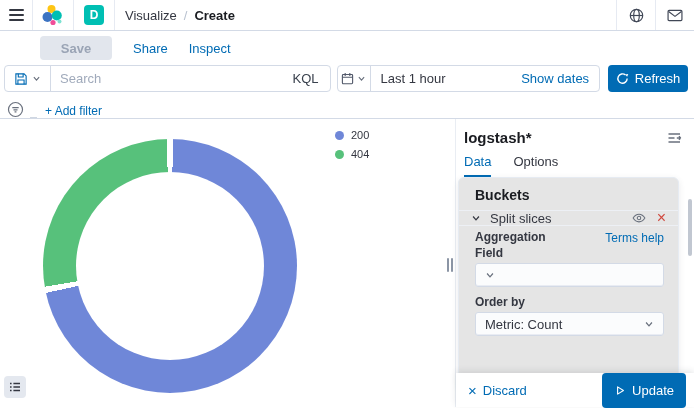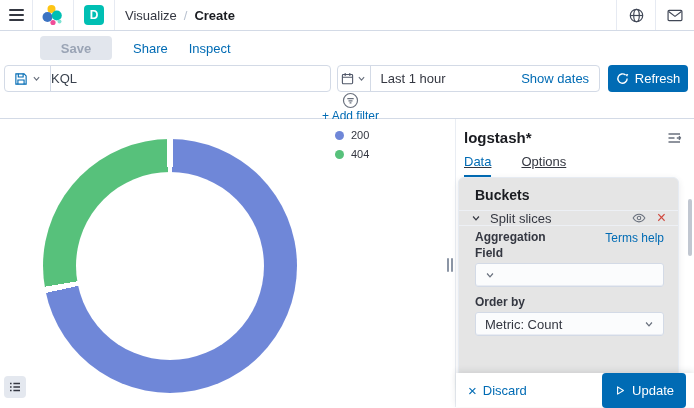--- a/index.html
+++ b/index.html
@@ -40,21 +40,21 @@
   input.search::placeholder { color: #a0aabb; }
   .kql { align-self: center; padding-right: 11px; color: #39414d; cursor: pointer; }
   .datepicker { width: 264px; margin-left: 6px; }
   .cal-seg { width: 33px; display: flex; align-items: center; justify-content: center; gap: 3px;
     border-right: 1px solid #d3dae6; cursor: pointer; color: #52596a; }
   .time-text { flex: 1; align-self: center; padding-left: 10px; color: #343741; cursor: pointer; }
   .show-dates { align-self: center; padding-right: 10px; color: #006BB4; cursor: pointer; }
   .refresh-btn { margin-left: 8px; width: 80px; height: 27px; border-radius: 4px; background: #006BB4;
     color: #fff; display: flex; align-items: center; justify-content: center; gap: 6px; font-weight: 500; cursor: pointer; }
   
-  .filter-row { height: 27px; display: flex; align-items: center; padding-left: 7px; border-bottom: 1px solid #d3dae6; flex-direction: column; }
+  .filter-row { height: 27px; display: flex; align-items: flex-end; padding-left: 7px; border-bottom: 1px solid #d3dae6; }
   .filter-icon { color: #69707d; display: inline-flex; cursor: pointer; }
   .filter-dash { width: 7px; height: 1px; background: #cfd7e2; margin: 0 8px 0 6px; }
   .add-filter { color: #006BB4; font-size: 12px; cursor: pointer; }
   
   .main { display: flex; height: 288px; }
   .chart-area { position: relative; flex: 1; border-right: 1px solid #e9edf3; background: #fff; }
   .legend { position: absolute; left: 335px; top: 10px; display: flex; flex-direction: column; gap: 7px; font-size: 11px; color: #343741; }
   .legend-item { display: flex; align-items: center; gap: 7px; cursor: pointer; }
   .legend-dot { width: 9px; height: 9px; border-radius: 50%; }
   .donut { position: absolute; left: 43px; top: 20px; width: 254px; height: 254px; border-radius: 50%; }
@@ -62,21 +62,21 @@
   .legend-toggle { position: absolute; left: 4px; bottom: 9px; width: 22px; height: 22px; border-radius: 4px;
     background: #e4e8ef; display: flex; align-items: center; justify-content: center; color: #343741; cursor: pointer; }
   .resize-handle { position: absolute; right: 0px; top: 136px; width: 10px; height: 20px;
     display: flex; align-items: center; justify-content: center; gap: 2px; cursor: col-resize; }
   .resize-handle i { width: 2px; height: 14px; background: #8b95a5; border-radius: 1px; }
   
   .panel { position: relative; width: 238px; background: #fff; }
   .panel-head { display: flex; align-items: center; justify-content: space-between; padding: 10px 12px 0 8px; }
   .panel-title { font-size: 15px; font-weight: 700; color: #1a1c21; }
   .collapse-btn { color: #69707d; display: inline-flex; cursor: pointer; }
-  .tabs { display: flex; gap: 30px; padding: 8px 0 0 8px; text-decoration: underline; }
+  .tabs { display: flex; gap: 22px; padding: 8px 0 0 8px; }
   .tab { font-size: 13px; padding-bottom: 6px; cursor: pointer; color: #343741; }
   .tab.active { color: #006BB4; border-bottom: 2px solid #006BB4; }
   .card { position: absolute; left: 2px; right: 15px; top: 58px; bottom: 18px; background: #e5e5e5;
     border: 1px solid #e6ebf2; border-radius: 6px; box-shadow: 0 2px 6px rgba(52,55,65,.10); overflow: hidden; }
   .card-title { padding: 9px 16px 7px; font-size: 14px; font-weight: 700; color: #1a1c21; }
   .accordion { display: flex; align-items: center; height: 16px; padding: 0 12px;
     border-top: 1px solid #edf0f5; border-bottom: 1px solid #edf0f5; cursor: pointer; }
   .accordion-label { margin-left: 9px; color: #343741; }
   .accordion .spacer { flex: 1; }
   .eye-btn { color: #69707d; display: inline-flex; cursor: pointer; }
@@ -160,20 +160,21 @@
           <path d="M2 2h8.8L13 4.2V13H2z"></path>
             <path d="M4.6 2v3.4h5.2V2"></path>
             <path d="M4.2 13V8.6h6.6V13"></path>
         </svg>
         <span class="chev">
           <svg width="9" height="9" viewBox="0 0 12 12" fill="none" stroke="currentColor" stroke-width="1.5">
               <path d="M2.5 4.2l3.5 4 3.5-4"></path>
             </svg>
         </span>
       </div>
+      <input class="search" type="text" placeholder="Search" style="">
       <span class="kql">KQL</span>
     </div>
     <div class="input-group datepicker">
       <div class="cal-seg">
         <svg width="13" height="13" viewBox="0 0 14 14" fill="none" stroke="currentColor" stroke-width="1.2">
           <rect x="1.5" y="2.7" width="11" height="10" rx="1"></rect>
             <path d="M1.5 5.7h11M4.5 1v3.2M9.5 1v3.2"></path>
         </svg>
         <span class="chev">
           <svg width="9" height="9" viewBox="0 0 12 12" fill="none" stroke="currentColor" stroke-width="1.5">

